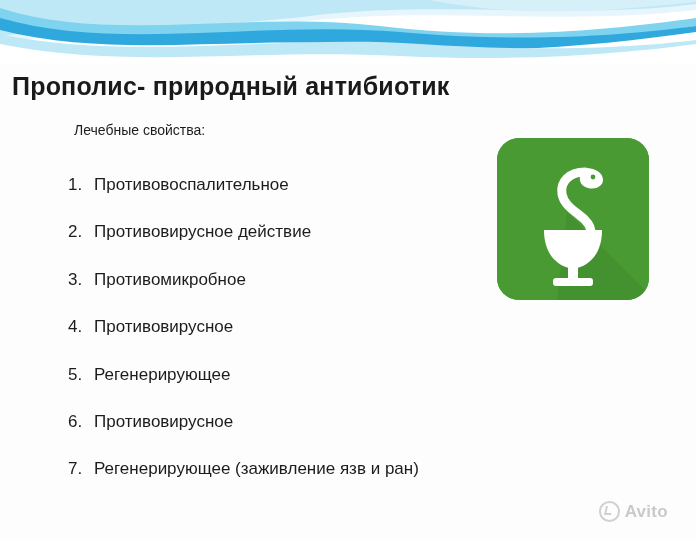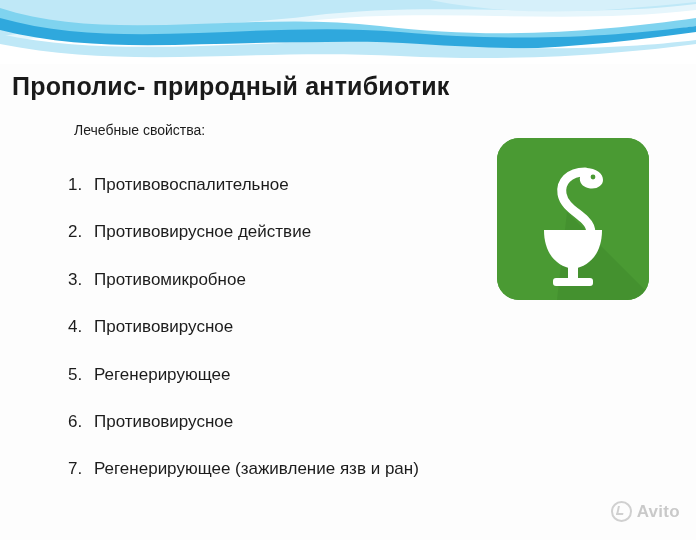--- a/index.html
+++ b/index.html
@@ -85,21 +85,21 @@
     background: #4a9a33;
     border-radius: 22px;
     overflow: hidden;
   }
   .logo svg {
     display: block;
   }
   
   .watermark {
     position: absolute;
-    right: 16px;
+    right: 28px;
     bottom: 18px;
     display: flex;
     align-items: center;
     opacity: 0.45;
     text-align: right;
   }
   .wm-circle {
     width: 17px;
     height: 17px;
     border-radius: 50%;

